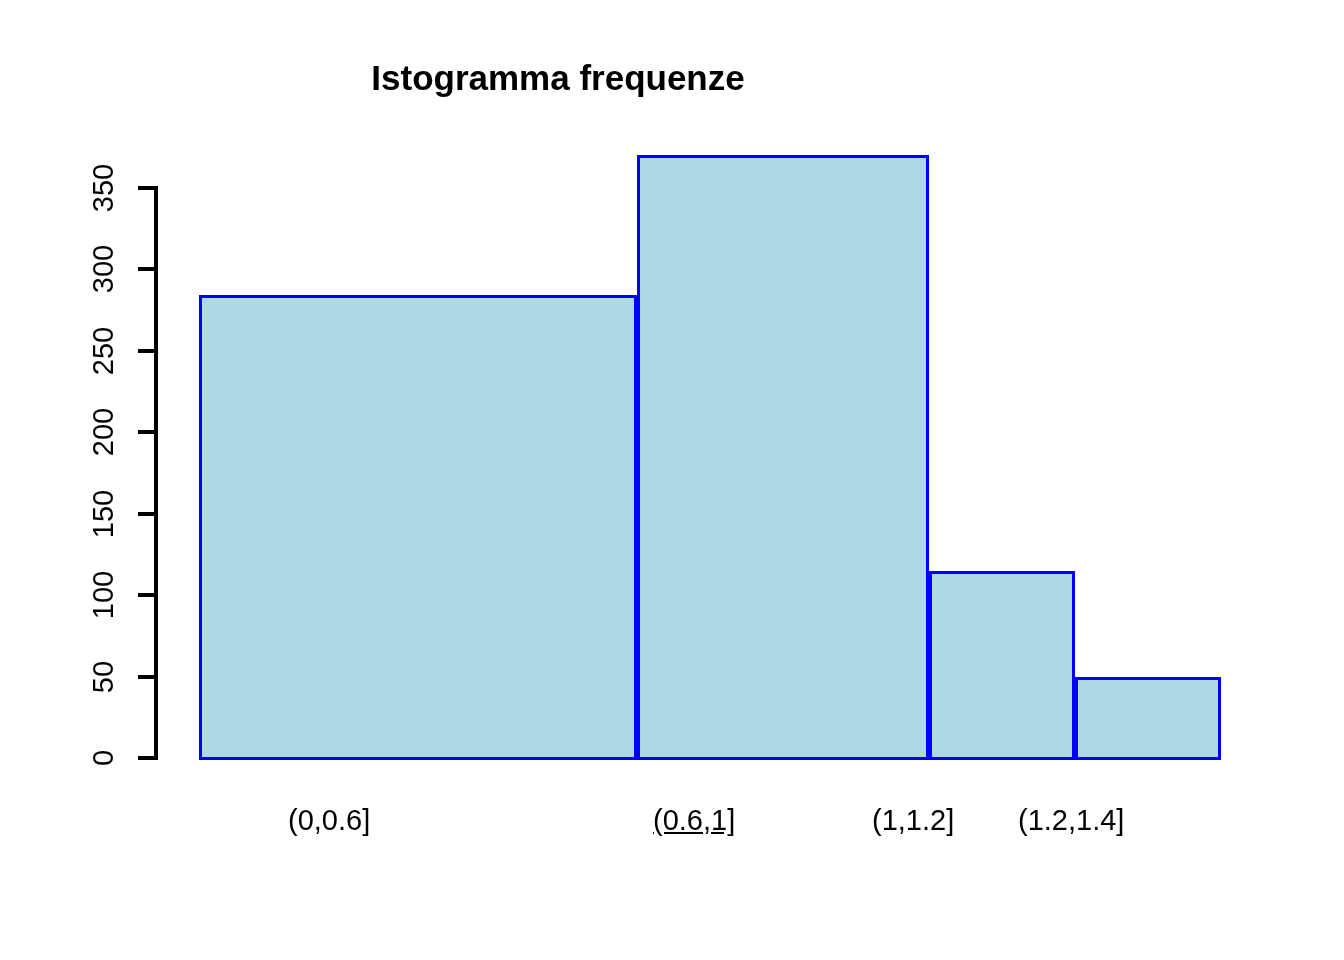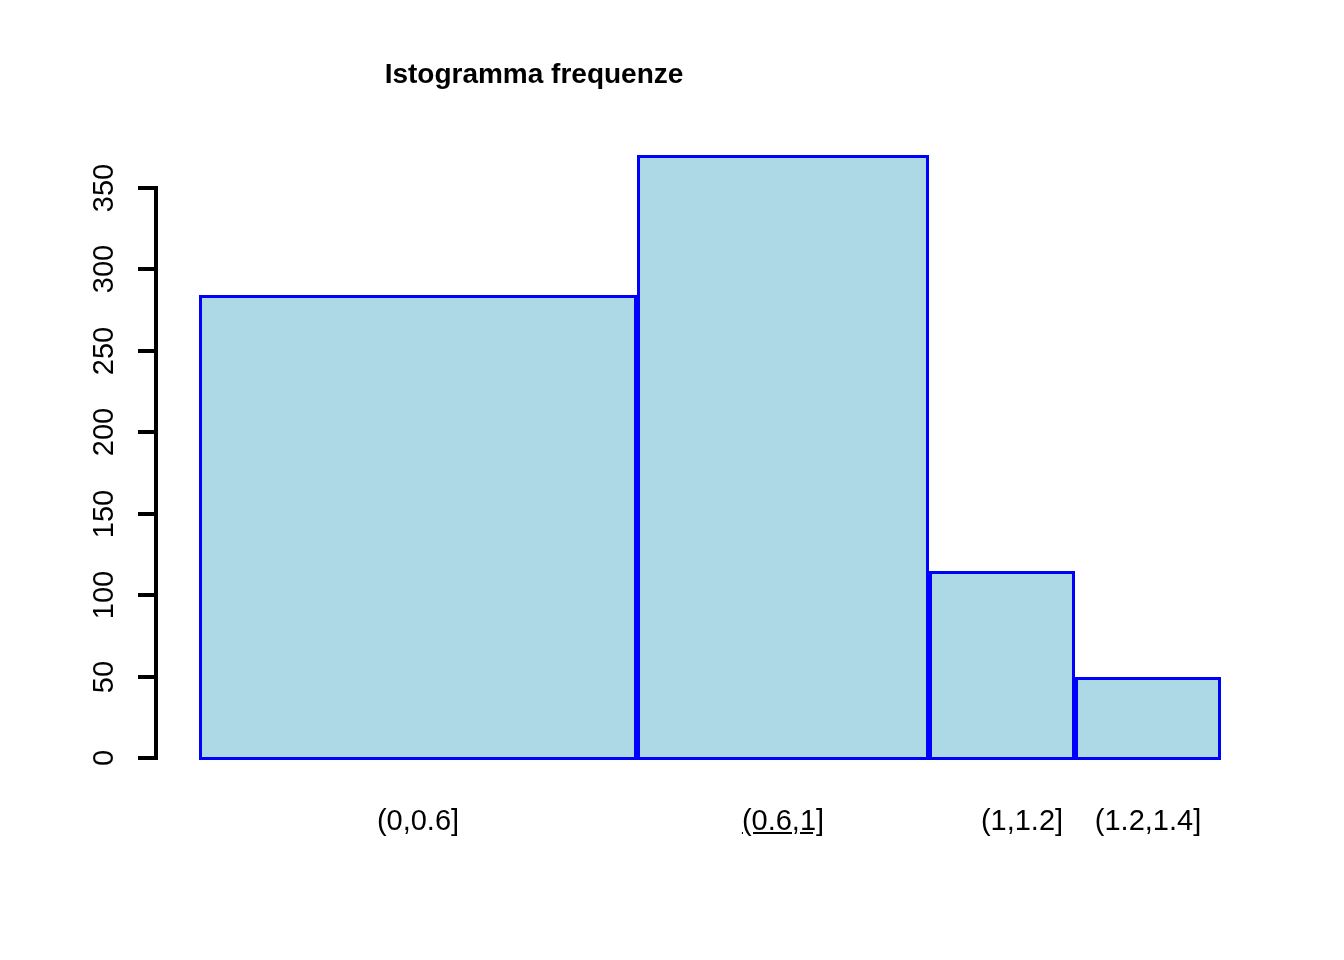--- a/index.html
+++ b/index.html
@@ -23,25 +23,26 @@
     width: 1344px;
     height: 960px;
   }
 
   #chart-title {
     position: absolute;
     left: 0;
     top: 58px;
     width: 1068px;
     text-align: center;
-    font-size: 28px;
+    font-size: 35px;
     font-weight: bold;
     letter-spacing: 0px;
     font-family: "Liberation Sans", sans-serif;
     white-space: nowrap;
+    padding-left: 24px;
   }
 
   
   #plot-area {
     position: absolute;
     left: 0;
     top: 0;
     width: 1344px;
     height: 960px;
   }
@@ -80,21 +81,20 @@
     line-height: 34px;
   }
 
   
   .x-tick-label {
     position: absolute;
     top: 803px;
     font-size: 29px;
     font-family: "Liberation Sans", sans-serif;
     white-space: nowrap;
-    text-align: center;
     line-height: 34px;
   }
 </style>
 </head>
 <body>
 
 <div id="plot-root">
 
   <div id="chart-title">Istogramma frequenze</div>
 
@@ -124,18 +124,18 @@
     <div id="bars-layer">
         <div class="bar" style="left: 199px; width: 438px; top: 295.478px; height: 464.522px; background: rgb(173, 216, 230); border-color: rgb(0, 0, 255);"></div>
         <div class="bar" style="left: 637px; width: 292px; top: 155.418px; height: 604.582px; background: rgb(173, 216, 230); border-color: rgb(0, 0, 255);"></div>
         <div class="bar" style="left: 929px; width: 146px; top: 570.711px; height: 189.289px; background: rgb(173, 216, 230); border-color: rgb(0, 0, 255);"></div>
         <div class="bar" style="left: 1075px; width: 146px; top: 676.57px; height: 83.43px; background: rgb(173, 216, 230); border-color: rgb(0, 0, 255);"></div>
       </div>
 
     <div id="x-labels">
         <div class="x-tick-label" style="width: 260px; left: 288px;">(0,0.6]</div>
         <div class="x-tick-label" style="width: 260px; left: 653px; text-decoration: underline;">(0.6,1]</div>
-        <div class="x-tick-label" style="width: 260px; left: 892px;">(1,1.2]</div>
+        <div class="x-tick-label" style="width: 260px; left: 872px;">(1,1.2]</div>
         <div class="x-tick-label" style="width: 260px; left: 1018px;">(1.2,1.4]</div>
       </div>
 
   </div>
 </div>
 
 </body></html>

